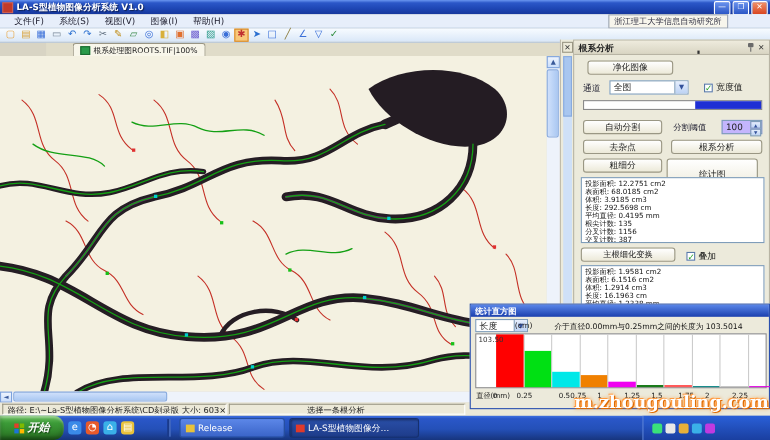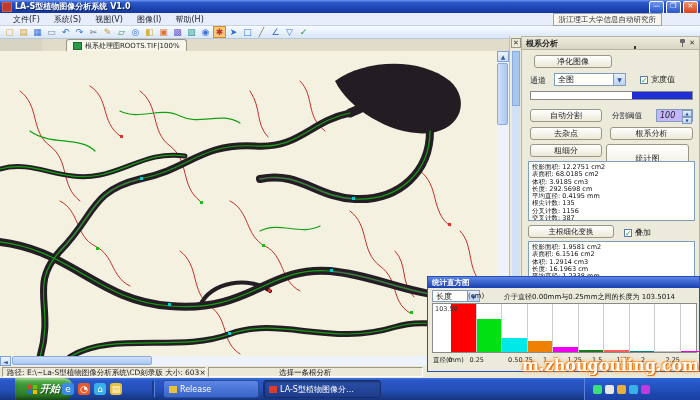--- a/index.html
+++ b/index.html
@@ -82,21 +82,21 @@
   .dropdown .val{flex:1;padding-left:3px;white-space:nowrap;overflow:hidden;}
   .dropdown .dbtn{width:11px;height:100%;background:linear-gradient(180deg,#e6eefc,#bcd2f4);
     border-left:1px solid #7f9db9;color:#33519a;font-size:6px;display:flex;align-items:center;justify-content:center;}
   .checkbox{position:absolute;display:flex;align-items:center;gap:3px;font-size:8px;}
   .cbox{width:8px;height:8px;background:#fff;border:1px solid #5a7aa8;box-sizing:border-box;
     font-size:8px;line-height:7px;color:#21a121;text-align:center;font-weight:bold;}
   #slider{position:absolute;left:8px;top:54px;width:163px;height:9px;background:#fff;
     border:1px solid #8a8a8a;box-sizing:border-box;}
   #sliderfill{position:absolute;right:0;top:0;height:100%;width:37%;background:#1f2fd4;}
   #slidertick{position:absolute;left:63%;top:9px;width:2px;height:3px;background:#333;}
-  .spin{position:absolute;background:#c4b5fd;border:1px solid #7f9db9;box-sizing:border-box;display:flex;font-style:italic;}
+  .spin{position:absolute;background:#c4b5fd;border:1px solid #7f9db9;box-sizing:border-box;display:flex;}
   .spin .sval{flex:1;font-size:8px;padding-left:3px;line-height:11px;}
   .spin .sarrows{width:10px;display:flex;flex-direction:column;}
   .spin .sarrows div{flex:1;background:linear-gradient(180deg,#e6eefc,#bcd2f4);border:1px solid #7f9db9;
     font-size:4px;line-height:5px;text-align:center;color:#33519a;box-sizing:border-box;}
   .results{position:absolute;left:6px;width:167px;background:#fff;border:1px solid #7f9db9;
     font-size:6.5px;line-height:7.3px;padding:2px 3px;box-sizing:border-box;white-space:pre-line;
     overflow:hidden;color:#111;}
   
   #histwin{position:absolute;left:427px;top:276px;width:273px;height:96px;background:#eceadb;
     border:1px solid #2a4fae;box-sizing:border-box;z-index:30;}
@@ -122,21 +122,21 @@
     white-space:nowrap;overflow:hidden;}
   #scell1{left:2px;width:204px;}
   #scell2{left:208px;width:215px;padding-left:70px;}
   
   #taskbar{position:absolute;left:0;top:378px;width:700px;height:22px;z-index:20;
     background:linear-gradient(180deg,#3f71e0 0%,#2a57c8 12%,#2450b8 55%,#17357e 100%);}
   #startbtn{position:absolute;left:0;top:0;height:22px;width:58px;border-radius:0 9px 9px 0;
     background:linear-gradient(180deg,#6cc160 0%,#3c9b38 30%,#2e7d28 80%,#1e5c1a 100%);
     display:flex;align-items:center;justify-content:center;gap:3px;
     color:#fff;font-weight:bold;font-style:italic;font-size:10px;text-shadow:1px 1px 1px #0007;
-    box-shadow:inset 0 -3px 5px #0004, inset 0 2px 2px #fff5;margin-left:15px;}
+    box-shadow:inset 0 -3px 5px #0004, inset 0 2px 2px #fff5;}
   .flag{width:9px;height:9px;display:grid;grid-template-columns:4px 4px;grid-template-rows:4px 4px;gap:1px;}
   .flag i{display:block;}
   #quicklaunch{position:absolute;left:62px;top:2px;height:18px;display:flex;align-items:center;gap:4px;}
   .ql{width:12px;height:12px;border-radius:3px;font-size:9px;line-height:12px;text-align:center;color:#fff;}
   #tbdivider{position:absolute;left:152px;top:3px;width:2px;height:16px;background:#1a3a8a;border-right:1px solid #5a82d8;}
   .task{position:absolute;top:2px;height:18px;border-radius:3px;display:flex;align-items:center;gap:3px;
     padding:0 5px;color:#fff;font-size:8px;box-sizing:border-box;white-space:nowrap;overflow:hidden;}
   #task1{left:163px;width:96px;background:linear-gradient(180deg,#5c87e8,#3a64c8);border:1px solid #274f9e;}
   #task2{left:263px;width:118px;background:linear-gradient(180deg,#2a4fa8,#1e3c8a);border:1px solid #16306e;
     box-shadow:inset 1px 1px 2px #0006;}

